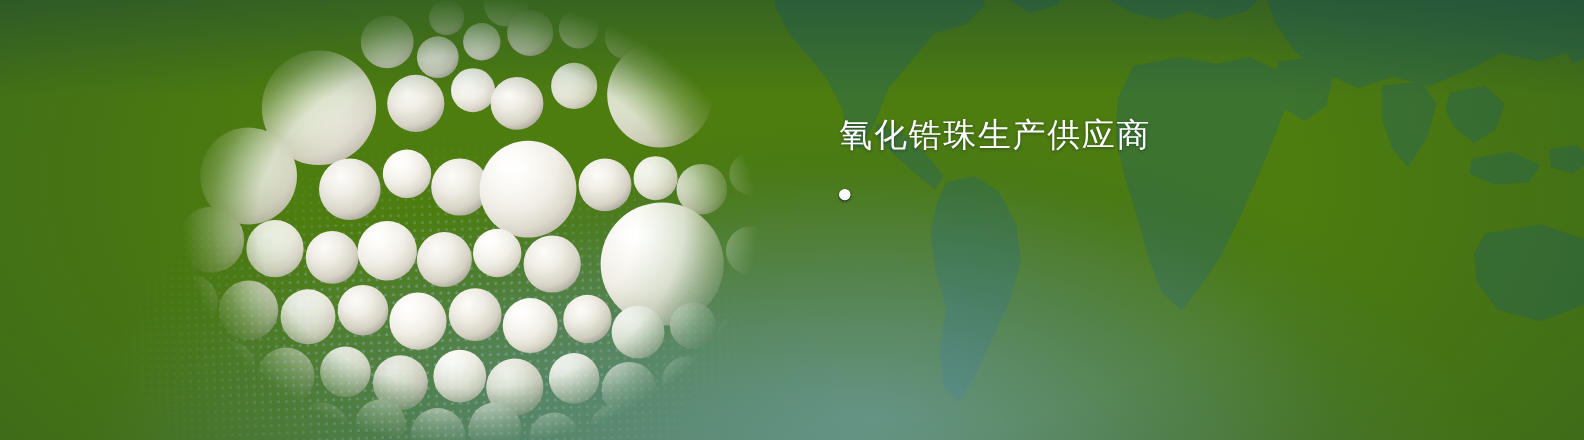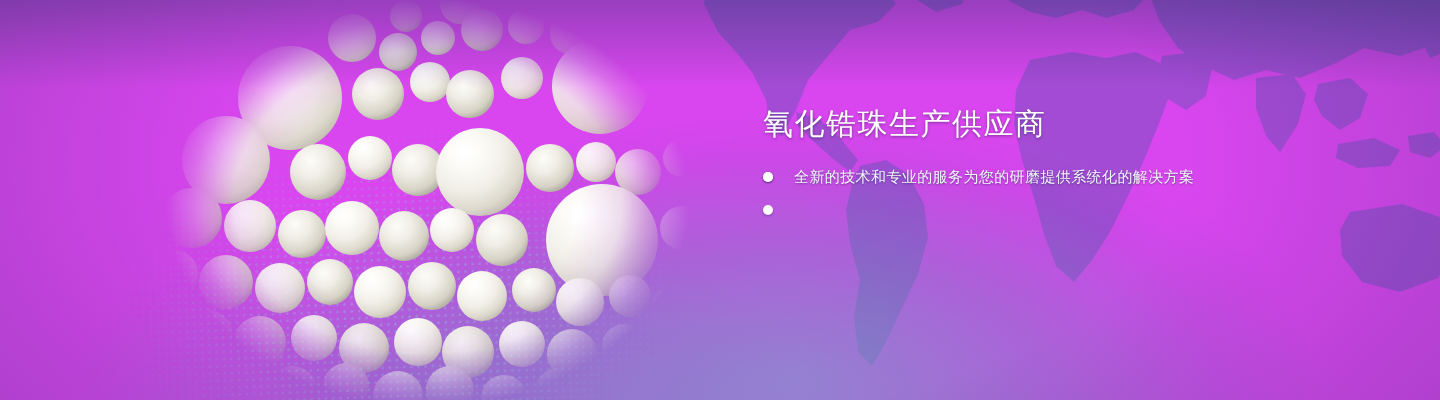--- a/index.html
+++ b/index.html
@@ -7,21 +7,21 @@
   html, body {
     width:1440px; height:400px; overflow:hidden;
     font-family:"Liberation Sans","DejaVu Sans",sans-serif;
     background:#0a4571;
   }
 
   .banner {
     position:relative;
     width:1440px; height:400px;
     overflow:hidden;
-    background:#d946ef;
+    background:#4d7c0f;
   }
 
   
   .bg-base {
     position:absolute; inset:0;
     background:
       radial-gradient(ellipse 680px 430px at 56% 88%, #4a7characters 0%, transparent 60%),
       #0a4571;
   }
   .bg-glow {
@@ -284,21 +284,20 @@
   <div class="bg-vignette"></div>
 
   <div class="content">
     <h1 class="headline">氧化锆珠生产供应商</h1>
     <ul class="bullets">
       <li class="bullet">
         <span class="bullet-dot"></span>
       </li>
       <li class="bullet">
         <span class="bullet-dot"></span>
-        <span>全新的技术和专业的服务为您的研磨提供系统化的解决方案</span>
       </li>
       <li class="bullet">
         <span class="bullet-dot"></span>
       </li>
     </ul>
   </div>
 
 </div>
 
 </body></html>

